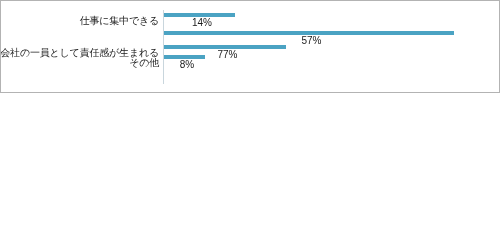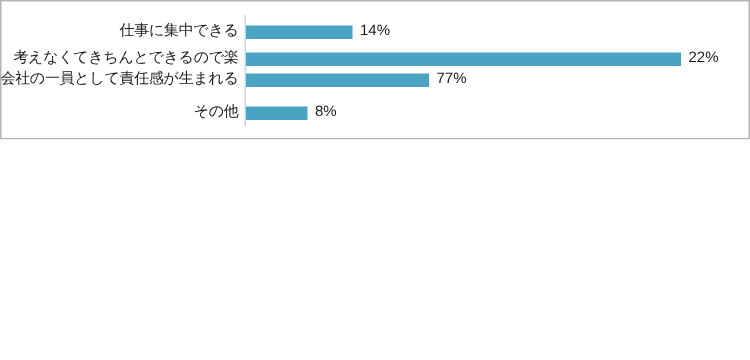--- a/index.html
+++ b/index.html
@@ -52,20 +52,21 @@
     width: 1px;
     height: 74px;
     background: #c9d6dd;
   }
   .bar-wrap {
     position: absolute;
     left: 163px;
     height: 16px;
     display: flex;
     align-items: center;
+    flex-direction: column;
   }
   .bar {
     height: 9px;
     background: #4ba3c3;
     display: block;
   }
   .value-label {
     font-size: 10px;
     color: #1a1a1a;
     line-height: 12px;
@@ -83,36 +84,35 @@
 
     <div class="row" style="top:12px;">
       <span class="cat-label">仕事に集中できる</span>
       <span class="bar-wrap">
         <span class="bar" style="width: 71px; background: rgb(75, 163, 195);"></span>
         <span class="value-label">14%</span>
       </span>
     </div>
 
     <div class="row" style="top:30px;">
-      <span class="cat-label">考えなくてきちんとできるので楽</span>
       <span class="bar-wrap">
         <span class="bar" style="width: 290px; background: rgb(75, 163, 195);"></span>
-        <span class="value-label">22%</span>
+        <span class="value-label">57%</span>
       </span>
     </div>
 
     <div class="row" style="top:44px;">
       <span class="cat-label">会社の一員として責任感が生まれる</span>
       <span class="bar-wrap">
         <span class="bar" style="width: 122px; background: rgb(75, 163, 195);"></span>
         <span class="value-label">77%</span>
       </span>
     </div>
 
-    <div class="row" style="top:66px;">
+    <div class="row" style="top:54px;">
       <span class="cat-label">その他</span>
       <span class="bar-wrap">
         <span class="bar" style="width: 41px; background: rgb(75, 163, 195);"></span>
         <span class="value-label">8%</span>
       </span>
     </div>
 
   </div>
 </div>
 

